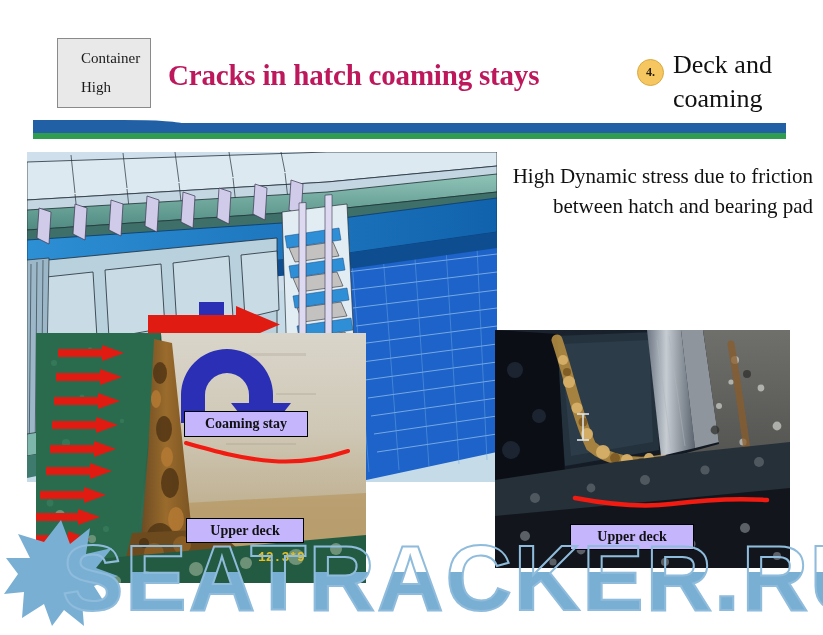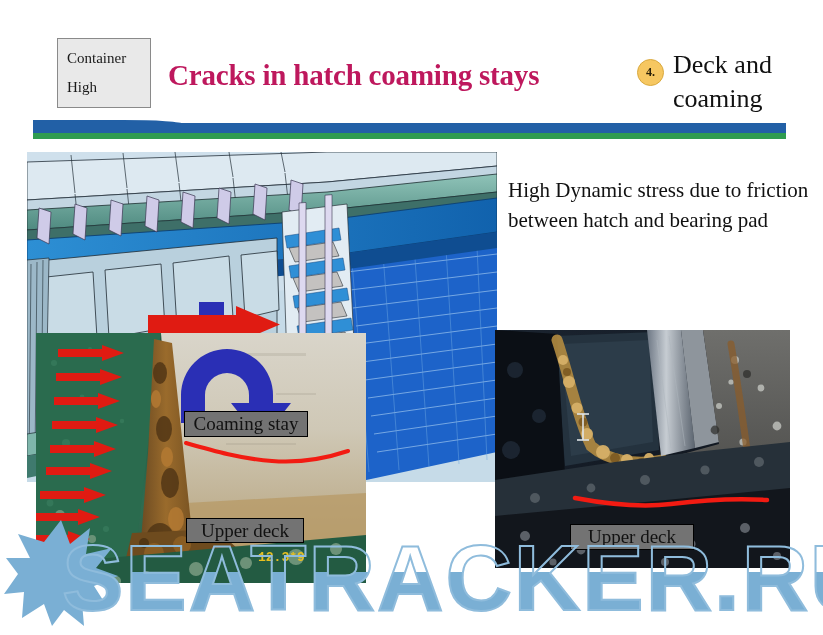--- a/index.html
+++ b/index.html
@@ -11,21 +11,21 @@
     position:relative;
   }
   #slide{position:absolute;left:0;top:0;width:823px;height:635px;overflow:hidden;background:#fff;}
 
   
   .cat-box{
     position:absolute;left:57px;top:38px;width:94px;height:70px;
     background:#e9e9e9;border:1px solid #8a8a8a;
     box-sizing:border-box;
     display:flex;flex-direction:column;justify-content:center;
-    padding-left:9px;
+    padding-left:23px;
   }
   .cat-box span{font-size:15px;color:#1a1a1a;line-height:1.95;}
 
   .slide-title{
     position:absolute;left:168px;top:59px;width:420px;
     font-size:29px;font-weight:bold;color:#be185d;
     letter-spacing:-0.2px;
   }
 
   .sec-badge{
@@ -44,43 +44,43 @@
   .bar-wrap{position:absolute;left:33px;top:123px;width:753px;height:16px;}
   .bar-blue{position:absolute;left:0;top:0;width:753px;height:10px;background:#2260a6;}
   .bar-blue:before{
     content:"";position:absolute;left:0;top:-3px;width:150px;height:4px;
     background:#2260a6;border-top-right-radius:60px 4px;
   }
   .bar-green{position:absolute;left:0;top:10px;width:753px;height:6px;background:#2f9c50;}
 
   
   .body-text{
-    position:absolute;left:508px;top:176px;width:305px;
-    font-size:21px;color:#111;text-align:left;line-height:1.42;
+    position:absolute;left:508px;top:162px;width:305px;
+    font-size:21px;color:#111;text-align:right;line-height:1.42;
   }
 
   
   .cad{
     position:absolute;left:27px;top:152px;width:470px;height:330px;
     overflow:hidden;background:#cfe0ec;
   }
   .cad svg{display:block;}
 
   
   .photo{position:absolute;overflow:hidden;background:#2e4a44;}
   .photo-left{left:36px;top:333px;width:330px;height:250px;}
   .photo-right{left:495px;top:330px;width:295px;height:238px;}
   .photo svg{display:block;}
 
   
   .callout{
-    position:absolute;background:#737373;border:1px solid #000;
+    position:absolute;background:#c4b5fd;border:1px solid #000;
     box-sizing:border-box;
     display:flex;align-items:center;justify-content:center;
-    font-size:19px;font-weight:normal;color:#111;
+    font-size:14px;font-weight:bold;color:#111;
   }
   .co-coaming{left:184px;top:411px;width:124px;height:26px;}
   .co-deck-left{left:186px;top:518px;width:118px;height:25px;}
   .co-deck-right{left:570px;top:524px;width:124px;height:26px;}
 
   
   .watermark{
     position:absolute;left:0;top:516px;width:823px;height:119px;
     pointer-events:none;
   }

